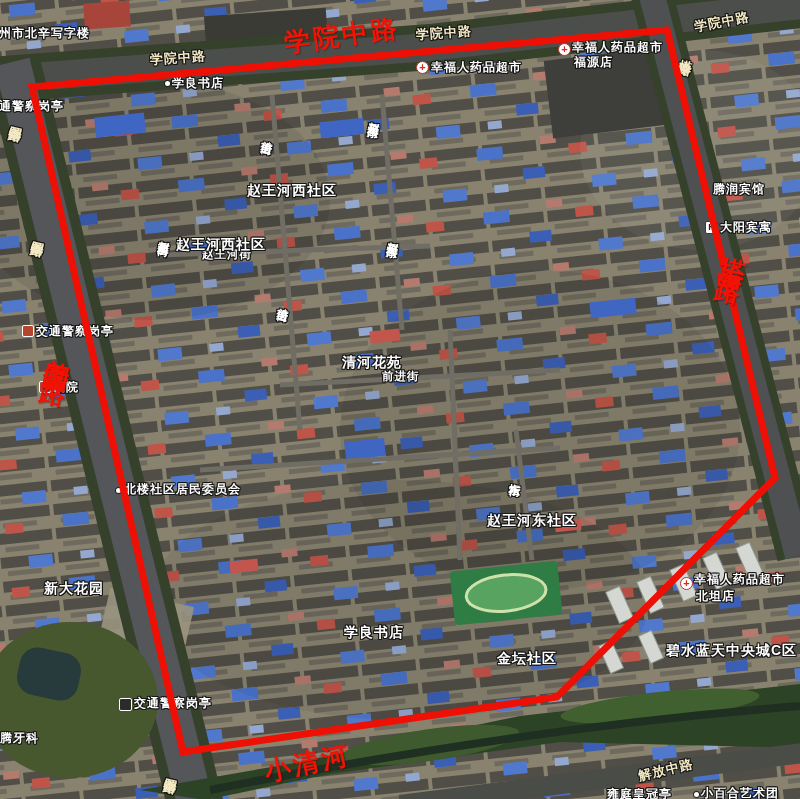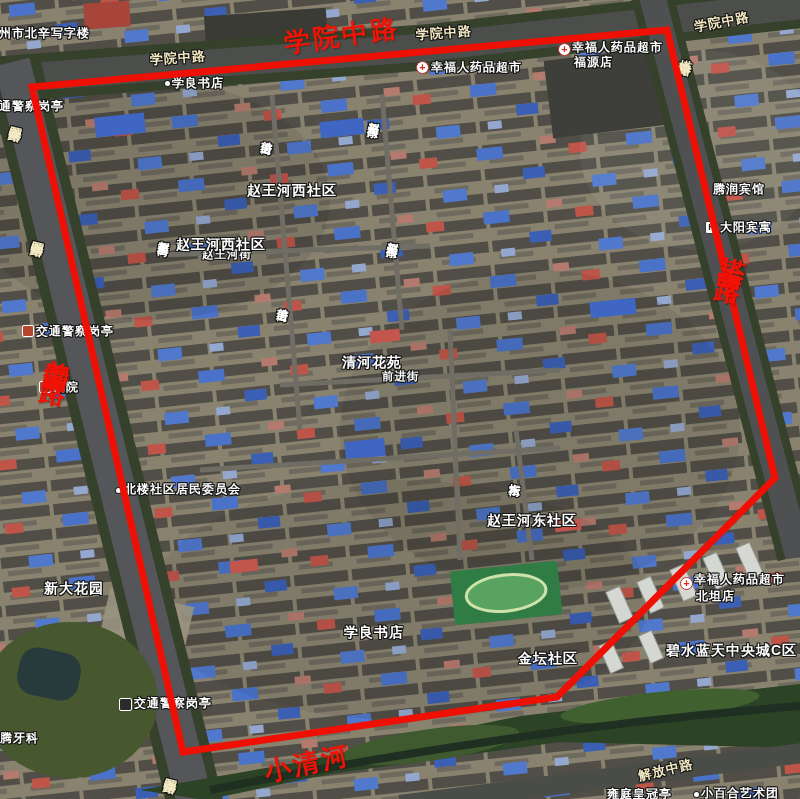--- a/index.html
+++ b/index.html
@@ -160,21 +160,21 @@
   <div class="lbl st o" style="left:202px;top:247px">赵王河街</div>
   <div class="lbl st o v" style="left:277px;top:298px;transform:rotate(9deg)">前进街</div>
   <div class="lbl st o" style="left:382px;top:369px">前进街</div>
   <div class="lbl st o v" style="left:508px;top:473px;transform:rotate(5deg)">东坛街</div>
 
   <div class="lbl com o" style="left:247px;top:182px">赵王河西社区</div>
   <div class="lbl com o" style="left:176px;top:236px">赵王河西社区</div>
   <div class="lbl com o" style="left:342px;top:354px">清河花苑</div>
   <div class="lbl com o" style="left:487px;top:512px">赵王河东社区</div>
   <div class="lbl com o" style="left:344px;top:624px">学良书店</div>
-  <div class="lbl com o" style="left:518px;top:650px">金坛社区</div>
+  <div class="lbl com o" style="left:497px;top:650px">金坛社区</div>
   <div class="lbl com o" style="left:44px;top:580px">新大花园</div>
   <div class="lbl com o" style="left:666px;top:642px">碧水蓝天中央城C区</div>
 
   <svg class="overlay" width="800" height="799" viewBox="0 0 800 799">
     <polygon fill="none" stroke="#ee1004" stroke-width="7" stroke-linejoin="miter" points="32,87 667,30 775,478 557,697 183,752"></polygon>
   </svg>
 
   <div class="lbl red" style="left:284px;top:18px;transform:rotate(-8deg)">学院中路</div>
   <div class="lbl red v redv" style="left:48px;top:336px;transform:rotate(12deg)">善国中路</div>
   <div class="lbl red v redv" style="left:724px;top:234px;transform:rotate(13deg)">塔寺中路</div>

